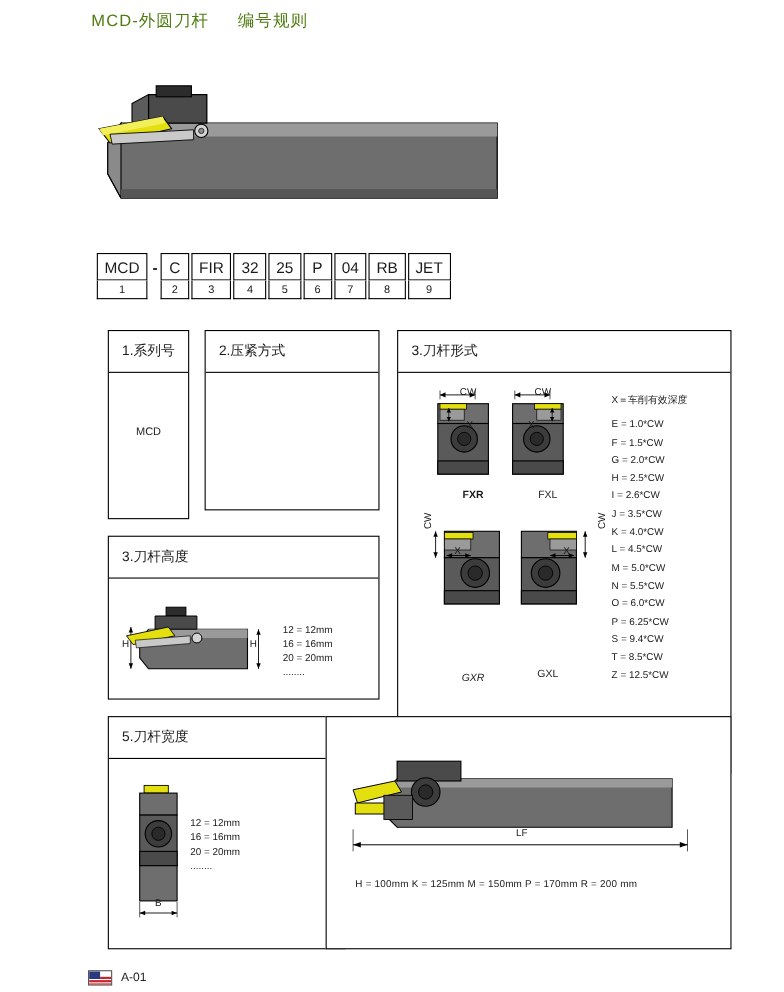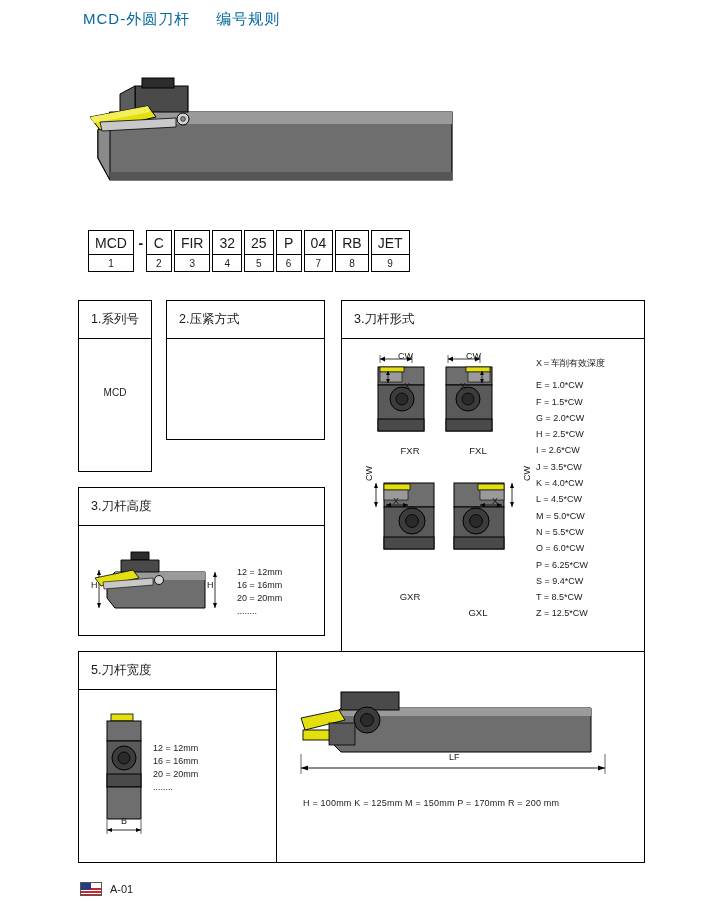--- a/index.html
+++ b/index.html
@@ -12,21 +12,21 @@
     position: relative;
     font-family: "Liberation Sans", sans-serif;
     color: #1a1a1a;
     overflow: hidden;
   }
   .page-title {
     position: absolute;
     left: 83px; top: 10px;
     font-size: 15px;
     letter-spacing: 1px;
-    color: #0369a1;
+    color: #4d7c0f;
   }
   .page-title .gap { display: inline-block; width: 26px; }
 
   
   .hero {
     position: absolute;
     left: 80px; top: 72px;
     width: 380px; height: 120px;
   }
 
@@ -65,35 +65,36 @@
     display: flex; align-items: center; justify-content: center;
     font-size: 14px;
     font-weight: bold;
   }
 
   
   .panel {
     position: absolute;
     border: 1px solid #000;
     background: #fff;
+    margin-left: 20px;
   }
   .panel-header {
     border-bottom: 1px solid #000;
     height: 38px;
     display: flex;
     align-items: center;
     padding-left: 12px;
     font-size: 12.5px;
   }
   .panel-body {
     position: relative;
     height: calc(100% - 38px);
   }
   .p1 { left: 78px; top: 300px; width: 74px; height: 172px; }
-  .p2 { left: 166px; top: 300px; width: 159px; height: 140px; }
+  .p2 { left: 166px; top: 300px; width: 159px; height: 164px; }
   .p3 { left: 341px; top: 300px; width: 304px; height: 404px; }
   .p4 { left: 78px; top: 487px; width: 247px; height: 149px; }
   .p5 { left: 78px; top: 651px; width: 216px; height: 212px; }
   .p6 { left: 276px; top: 651px; width: 369px; height: 212px; }
 
   .p1-value {
     position: absolute;
     left: 0; right: 0;
     top: 48px;
     text-align: center;
@@ -273,21 +274,21 @@
         <polygon points="18,20 16,24 20,24" fill="#000"></polygon>
         <polygon points="18,32 16,28 20,28" fill="#000"></polygon>
 
         <circle cx="32" cy="48" r="12" fill="#3c3c3c" stroke="#000" stroke-width="1"></circle>
         <circle cx="32" cy="48" r="6" fill="#2a2a2a" stroke="#000" stroke-width="0.8"></circle>
         <rect x="8" y="68" width="46" height="12" fill="#4a4a4a" stroke="#000" stroke-width="1"></rect>
       </svg>
     </div>
     <div class="dim-label" style="left:56px; top:12px;">CW</div>
     <div class="dim-label" style="left:62px; top:42px;">X</div>
-    <div class="holder-label" style="left:48px; top:106px; width:40px;">FXR</div>
+    <div class="holder-label" style="left:48px; top:106px; width:40px;font-weight:bold;">FXR</div>
 
     <div style="position:absolute; left:96px; top:12px;">
       <svg width="62" height="92" viewBox="0 0 62 92">
         <line x1="10" y1="8" x2="42" y2="8" stroke="#000" stroke-width="0.8"></line>
         <polygon points="10,8 15,5.6 15,10.4" fill="#000"></polygon>
         <polygon points="42,8 37,5.6 37,10.4" fill="#000"></polygon>
         <line x1="10" y1="4" x2="10" y2="12" stroke="#000" stroke-width="0.6"></line>
         <line x1="42" y1="4" x2="42" y2="12" stroke="#000" stroke-width="0.6"></line>
         <rect x="8" y="16" width="46" height="18" fill="#6e6e6e" stroke="#000" stroke-width="1"></rect>
         <rect x="8" y="34" width="46" height="46" fill="#5a5a5a" stroke="#000" stroke-width="1"></rect>
@@ -319,21 +320,21 @@
         <line x1="16" y1="38" x2="38" y2="38" stroke="#000" stroke-width="0.8"></line>
         <polygon points="16,38 21,36 21,40" fill="#000"></polygon>
         <polygon points="38,38 33,36 33,40" fill="#000"></polygon>
         <circle cx="42" cy="54" r="13" fill="#3c3c3c" stroke="#000" stroke-width="1"></circle>
         <circle cx="42" cy="54" r="6.5" fill="#2a2a2a" stroke="#000" stroke-width="0.8"></circle>
         <rect x="14" y="70" width="50" height="12" fill="#4a4a4a" stroke="#000" stroke-width="1"></rect>
       </svg>
     </div>
     <div class="dim-label" style="left:22px; top:142px; transform:rotate(-90deg); transform-origin:left top;">CW</div>
     <div class="dim-label" style="left:51px; top:157px;">X</div>
-    <div class="holder-label" style="left:48px; top:252px; width:40px;">GXR</div>
+    <div class="holder-label" style="left:48px; top:272px; width:40px;font-style:italic;">GXR</div>
 
     <div style="position:absolute; left:104px; top:128px;">
       <svg width="72" height="100" viewBox="0 0 72 100">
         <line x1="66" y1="16" x2="66" y2="40" stroke="#000" stroke-width="0.8"></line>
         <polygon points="66,16 64,21 68,21" fill="#000"></polygon>
         <polygon points="66,40 64,35 68,35" fill="#000"></polygon>
         <rect x="8" y="16" width="50" height="24" fill="#6e6e6e" stroke="#000" stroke-width="1"></rect>
         <rect x="8" y="40" width="50" height="42" fill="#5a5a5a" stroke="#000" stroke-width="1"></rect>
         <rect x="32" y="17" width="26" height="6" fill="#e4e010" stroke="#000" stroke-width="0.7"></rect>
         <rect x="34" y="23" width="24" height="10" fill="#9a9a9a" stroke="#000" stroke-width="0.6"></rect>

